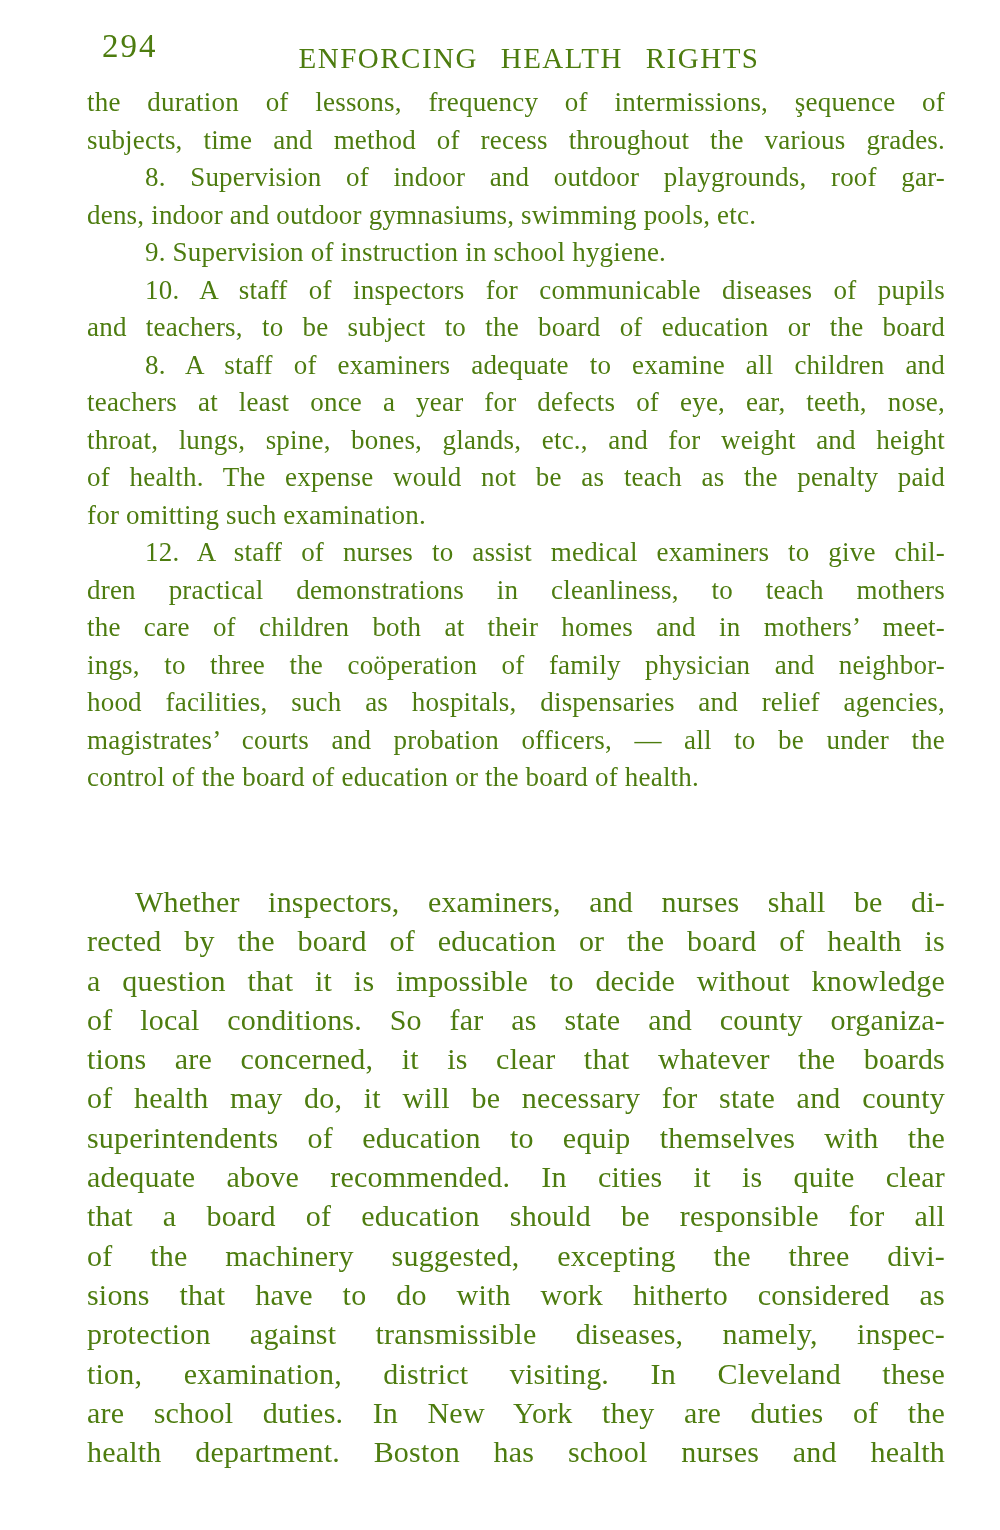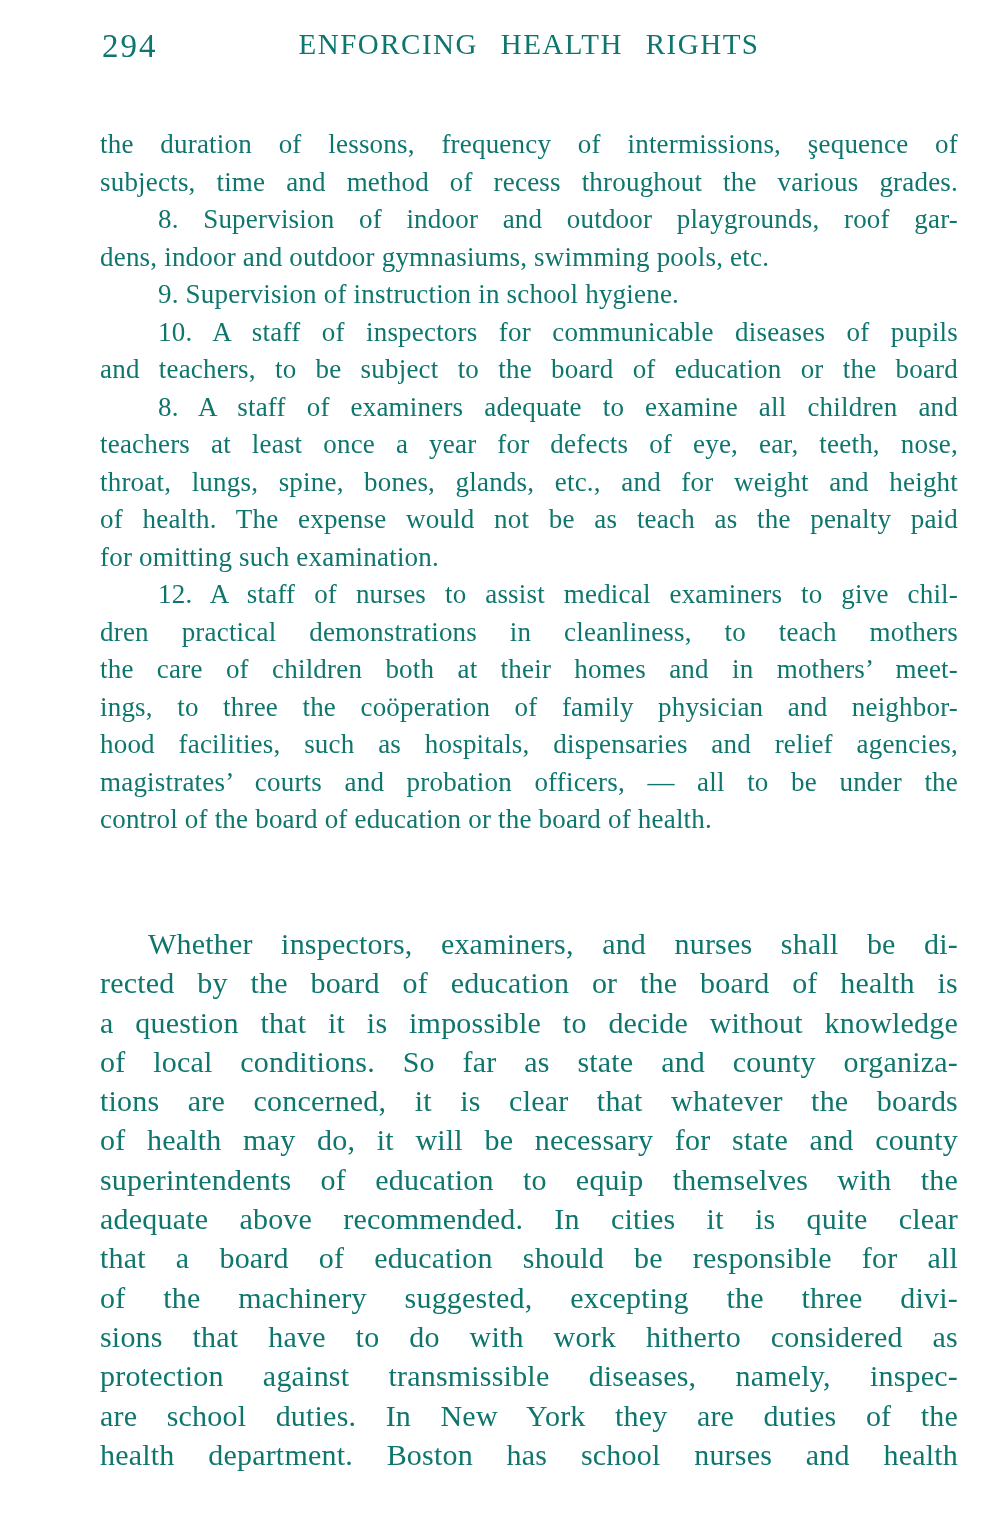--- a/index.html
+++ b/index.html
@@ -1,41 +1,41 @@
 <!DOCTYPE html>
 <html><head>
 <meta charset="utf-8">
 <style>
   html,body{margin:0;padding:0;background:#e8e8e8;}
   #page{
     position:relative;
     width:1000px;height:1530px;
     background:#ffffff;
     font-family:"Liberation Serif", serif;
-    color:#0f766e;
+    color:#4d7c0f;
     overflow:hidden;
   }
   #header{
     position:absolute;
     top:24px;left:100px;width:858px;height:46px;
   }
   #page-number{
     position:absolute;left:2px;top:6px;
     font-size:33px;line-height:33px;
     letter-spacing:2px;
   }
   #running-title{
-    position:absolute;left:50%;top:4px;
+    position:absolute;left:50%;top:18px;
     transform:translateX(-50%);
     font-size:29px;line-height:32px;
     letter-spacing:1.5px;word-spacing:14px;
     white-space:nowrap;
   }
   .section{
-    position:absolute;left:100px;width:858px;margin-top:42px;
+    position:absolute;left:87px;width:858px;
   }
   #section-list{
     top:84px;
     font-size:27px;line-height:37.5px;
     letter-spacing:0.2px;
   }
   #section-paragraph{
     top:882px;
     font-size:30px;line-height:39.3px;
     letter-spacing:0.2px;
@@ -91,16 +91,17 @@
       <div class="line just">a question that it is impossible to decide without knowledge</div>
       <div class="line just">of local conditions.  So far as state and county organiza-</div>
       <div class="line just">tions are concerned, it is clear that whatever the boards</div>
       <div class="line just">of health may do, it will be necessary for state and county</div>
       <div class="line just">superintendents of education to equip themselves with the</div>
       <div class="line just">adequate above recommended.  In cities it is quite clear</div>
       <div class="line just">that a board of education should be responsible for all</div>
       <div class="line just">of the machinery suggested, excepting the three divi-</div>
       <div class="line just">sions that have to do with work hitherto considered as</div>
       <div class="line just">protection against transmissible diseases, namely, inspec-</div>
+      <div class="line just">tion, examination, district visiting.  In Cleveland these</div>
       <div class="line just">are school duties.  In New York they are duties of the</div>
       <div class="line just">health department.  Boston has school nurses and health</div>
     </div>
 </div>
 
 </body></html>

